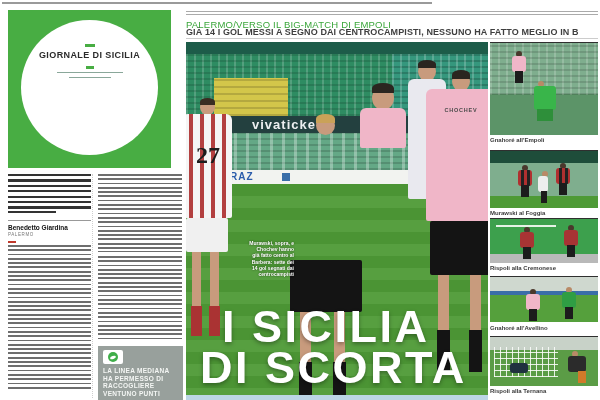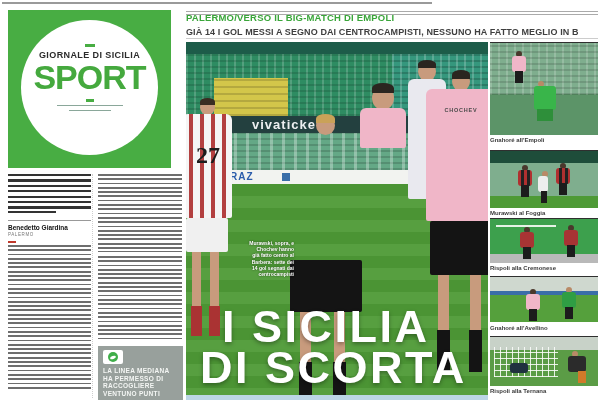--- a/index.html
+++ b/index.html
@@ -18,21 +18,21 @@
   .cover-circle{position:absolute;left:13px;top:10px;width:137px;height:135px;background:#fff;border-radius:50%;text-align:center;}
   .mast-mark{width:10px;height:3px;background:#48ad43;margin:24px auto 3px;}
   .mast-name{font-size:9px;font-weight:bold;color:#2b2b2b;letter-spacing:.4px;}
   .mast-sport{font-size:34px;font-weight:800;color:#45a93e;letter-spacing:-1px;line-height:32px;margin-top:1px;}
   .mast-sub1{width:8px;height:3px;background:#48ad43;margin:6px auto 3px;}
   .mast-sub2{width:66px;height:3px;margin:0 auto;color:#8aa79a;--t:1.4px;--s:3px;}
   .mast-sub3{width:42px;height:3px;margin:2px auto 0;color:#8aa79a;--t:1.4px;--s:3px;}
 
   
   .rule{background:#aaa;height:1px;}
-  .kicker{left:186px;top:12px;width:412px;font-size:9.5px;font-weight:bold;color:#3aa63a;letter-spacing:.2px;}
+  .kicker{left:186px;top:19px;width:412px;font-size:9.5px;font-weight:normal;color:#3aa63a;letter-spacing:.2px;}
   .deck{left:186px;top:26.5px;width:412px;font-size:9px;font-weight:600;color:#3f3f3f;letter-spacing:.1px;}
 
   
   .colA{left:8px;top:174px;width:83px;}
   .colB{left:98px;top:174px;width:84px;}
   .intro{height:36px;color:#333;--t:2.1px;--s:5.4px;}
   .intro-last{width:58%;height:5px;color:#333;--t:2.1px;--s:5.4px;margin-top:1px;}
   .colrule{height:1px;background:#999;margin:4px 0 3px;}
   .byline{font-size:6.5px;font-weight:bold;color:#111;}
   .dateline{font-size:4.5px;color:#777;letter-spacing:.6px;margin-top:1px;}
@@ -116,21 +116,20 @@
 <body>
 
 <div class="page">
 
   <div class="abs gk top-note"></div>
 
   <div class="abs cover">
     <div class="cover-circle">
       <div class="mast-mark"></div>
       <div class="mast-name">GIORNALE DI SICILIA</div>
-      <div class="mast-sport">SPORT</div>
       <div class="mast-sub1"></div>
       <div class="mast-sub2 gk"></div>
       <div class="mast-sub3 gk"></div>
     </div>
   </div>
 
   <div class="abs rule" style="left:186px;top:11px;width:412px;"></div>
   <div class="abs rule" style="left:186px;top:14px;width:412px;"></div>
   <div class="abs kicker">PALERMO/VERSO IL BIG-MATCH DI EMPOLI</div>
   <div class="abs deck">GIÀ 14 I GOL MESSI A SEGNO DAI CENTROCAMPISTI, NESSUNO HA FATTO MEGLIO IN B</div>

